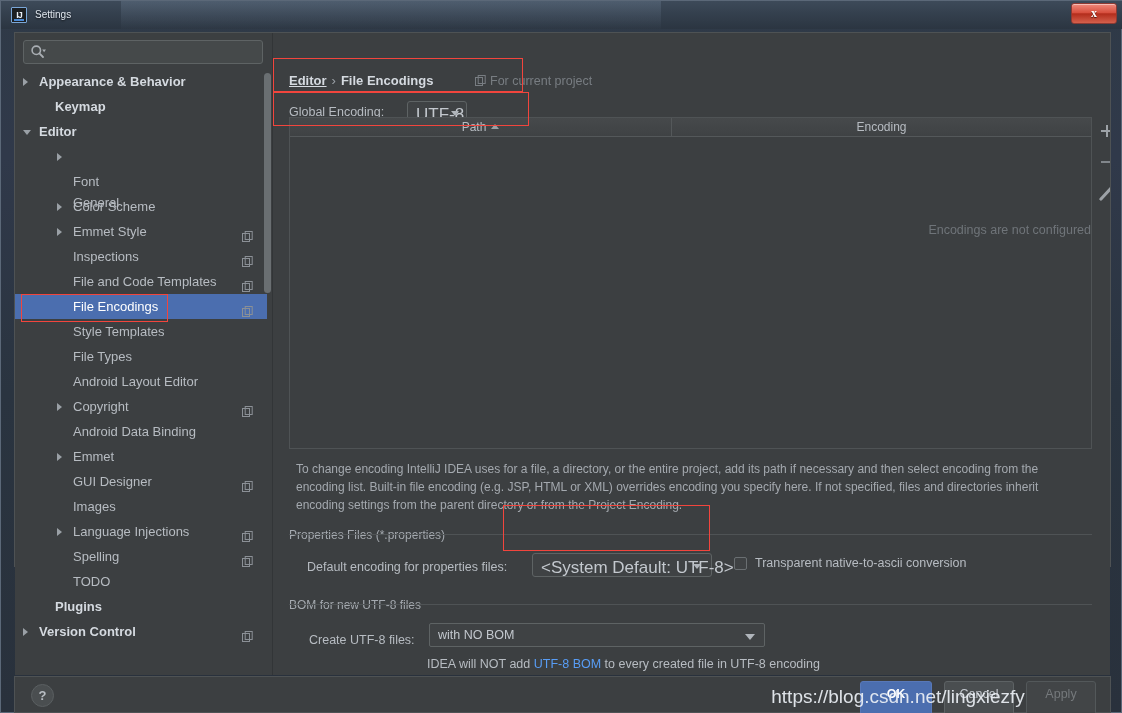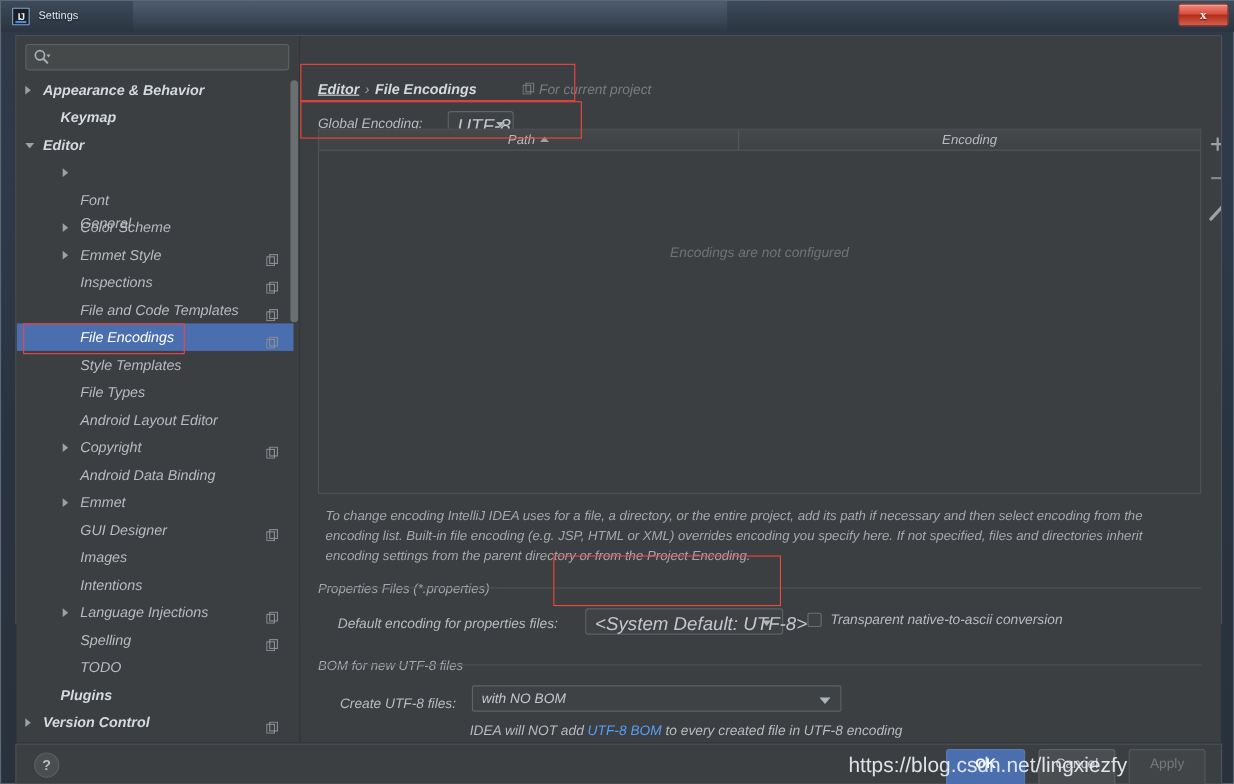--- a/index.html
+++ b/index.html
@@ -57,21 +57,20 @@
     text-shadow:0 1px 1px rgba(0,0,0,.6);
     font-family:"Liberation Serif",serif;
   }
 
   
   .dialog{
     position:absolute;left:13px;top:31px;width:1097px;height:535px;
     background:#3c3f41;
     border:1px solid #4e5254;
     box-sizing:border-box;
-    font-style:italic;
   }
   .content-row{position:absolute;left:0;top:0;width:1095px;height:642px;}
 
   
   .sidebar{
     position:absolute;left:0;top:0;width:258px;height:642px;
     background:#3c3f41;
     border-right:1px solid #323537;
     box-sizing:border-box;
     overflow:hidden;
@@ -162,21 +161,21 @@
     font-size:12px;color:#b7bcc2;text-align:center;
   }
   .th.col1{left:0;width:382px;border-right:1px solid #54585a;box-sizing:border-box;}
   .th.col2{left:382px;width:419px;}
   .sort-caret{
     display:inline-block;width:0;height:0;margin-left:5px;position:relative;top:-2px;
     border-left:4px solid transparent;border-right:4px solid transparent;
     border-bottom:5px solid #9aa0a6;
   }
   .empty-msg{
-    position:absolute;left:0;right:0;top:105px;text-align:center;
+    position:absolute;left:0;right:0;top:105px;text-align:right;
     font-size:12.5px;color:#6f7479;
   }
   .table-tools{
     position:absolute;left:819px;top:84px;width:34px;height:120px;
   }
   .tool-btn{
     position:absolute;left:0;width:30px;height:28px;cursor:pointer;
   }
   .help-para{
     position:absolute;left:23px;top:427px;width:790px;
@@ -351,23 +350,20 @@
               </div>
               <div class="tree-row">
                 <span class="lbl" style="left: 58px;">GUI Designer</span>
                 <span class="cfg-icon"><svg width="11" height="11" viewBox="0 0 11 11">
                     <rect x="0.5" y="2.5" width="7" height="8" fill="none" stroke="#8b9096" stroke-width="1"></rect>
                     <rect x="3.2" y="0.5" width="7" height="8" fill="none" stroke="#8b9096" stroke-width="1"></rect>
                   </svg></span>
               </div>
               <div class="tree-row">
                 <span class="lbl" style="left: 58px;">Images</span>
-              </div>
-              <div class="tree-row">
-                <span class="lbl" style="left: 58px;">Intentions</span>
               </div>
               <div class="tree-row">
                 <span class="arrow" style="left: 42px;"></span>
                 <span class="lbl" style="left: 58px;">Language Injections</span>
                 <span class="cfg-icon"><svg width="11" height="11" viewBox="0 0 11 11">
                     <rect x="0.5" y="2.5" width="7" height="8" fill="none" stroke="#8b9096" stroke-width="1"></rect>
                     <rect x="3.2" y="0.5" width="7" height="8" fill="none" stroke="#8b9096" stroke-width="1"></rect>
                   </svg></span>
               </div>
               <div class="tree-row">

